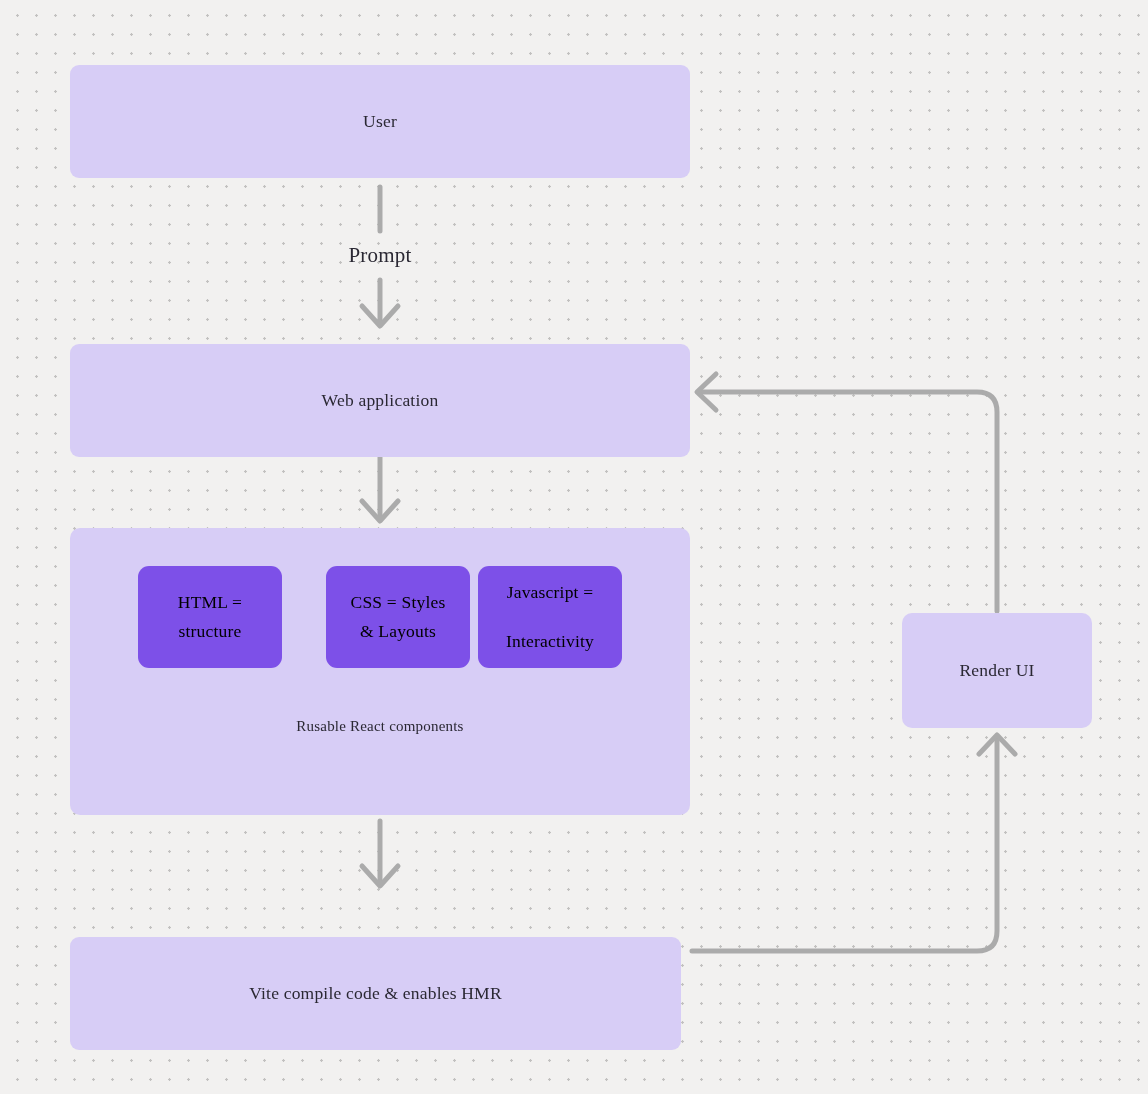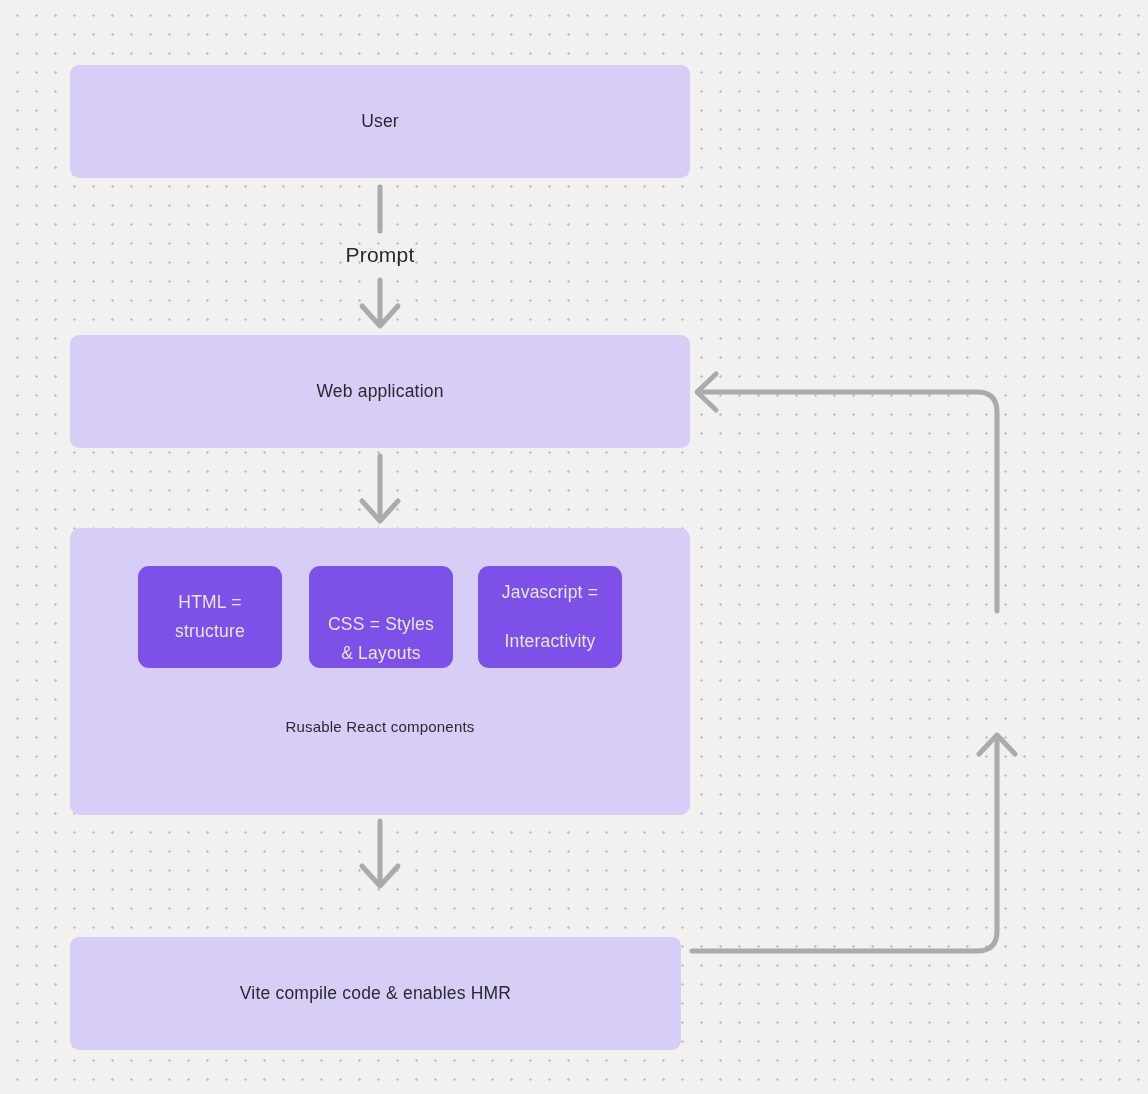--- a/index.html
+++ b/index.html
@@ -9,58 +9,58 @@
   }
   .canvas {
     position: relative;
     width: 1148px;
     height: 1094px;
     overflow: hidden;
     background-color: #f2f1f0;
     background-image: radial-gradient(circle, #c2c1c0 1.15px, rgba(0,0,0,0) 1.45px);
     background-size: 19px 19px;
     background-position: 8px 6px;
-    font-family: Liberation Sans, sans-serif;
+    font-family: Liberation Serif, serif;
     color: #2a2833;
   }
   .node {
     position: absolute;
     background: #d7cdf6;
     border-radius: 9px;
     display: flex;
     align-items: center;
     justify-content: center;
     font-size: 17.5px;
     letter-spacing: 0.2px;
   }
   .node-user   { left: 70px;  top: 65px;  width: 620px; height: 113px; }
-  .node-webapp { left: 70px;  top: 335px; width: 620px; height: 113px; }
+  .node-webapp { left: 70px;  top: 344px; width: 620px; height: 113px; }
   .node-group  { left: 70px;  top: 528px; width: 620px; height: 287px; border-radius: 10px; }
   .node-vite   { left: 70px;  top: 937px; width: 611px; height: 113px; }
   .node-render { left: 902px; top: 613px; width: 190px; height: 115px; border-radius: 10px; }
 
   .chip {
     position: absolute;
     top: 38px;
     width: 144px;
     height: 102px;
     background: #7d50e8;
     border-radius: 11px;
-    color: #e5e5e5;
+    color: #000000;
     display: flex;
     flex-direction: column;
     align-items: center;
     justify-content: center;
     text-align: center;
     font-size: 17.5px;
     line-height: 29px;
     letter-spacing: 0.2px;
   }
   .chip-1 { left: 68px; }
-  .chip-2 { left: 239px; justify-content: flex-end; }
+  .chip-2 { left: 256px; }
   .chip-3 { left: 408px; gap: 20px; }
 
   .group-caption {
     position: absolute;
     left: 0;
     right: 0;
     top: 190px;
     text-align: center;
     font-size: 15px;
     letter-spacing: 0.2px;
@@ -137,14 +137,17 @@
       <span>Javascript =</span>
       <span>Interactivity</span>
     </div>
     <div class="group-caption">Rusable React components</div>
   </div>
 
   <div class="node node-vite">
     <span>Vite compile code &amp; enables HMR</span>
   </div>
 
+  <div class="node node-render">
+    <span>Render UI</span>
+  </div>
 
 </div>
 
 </body></html>

